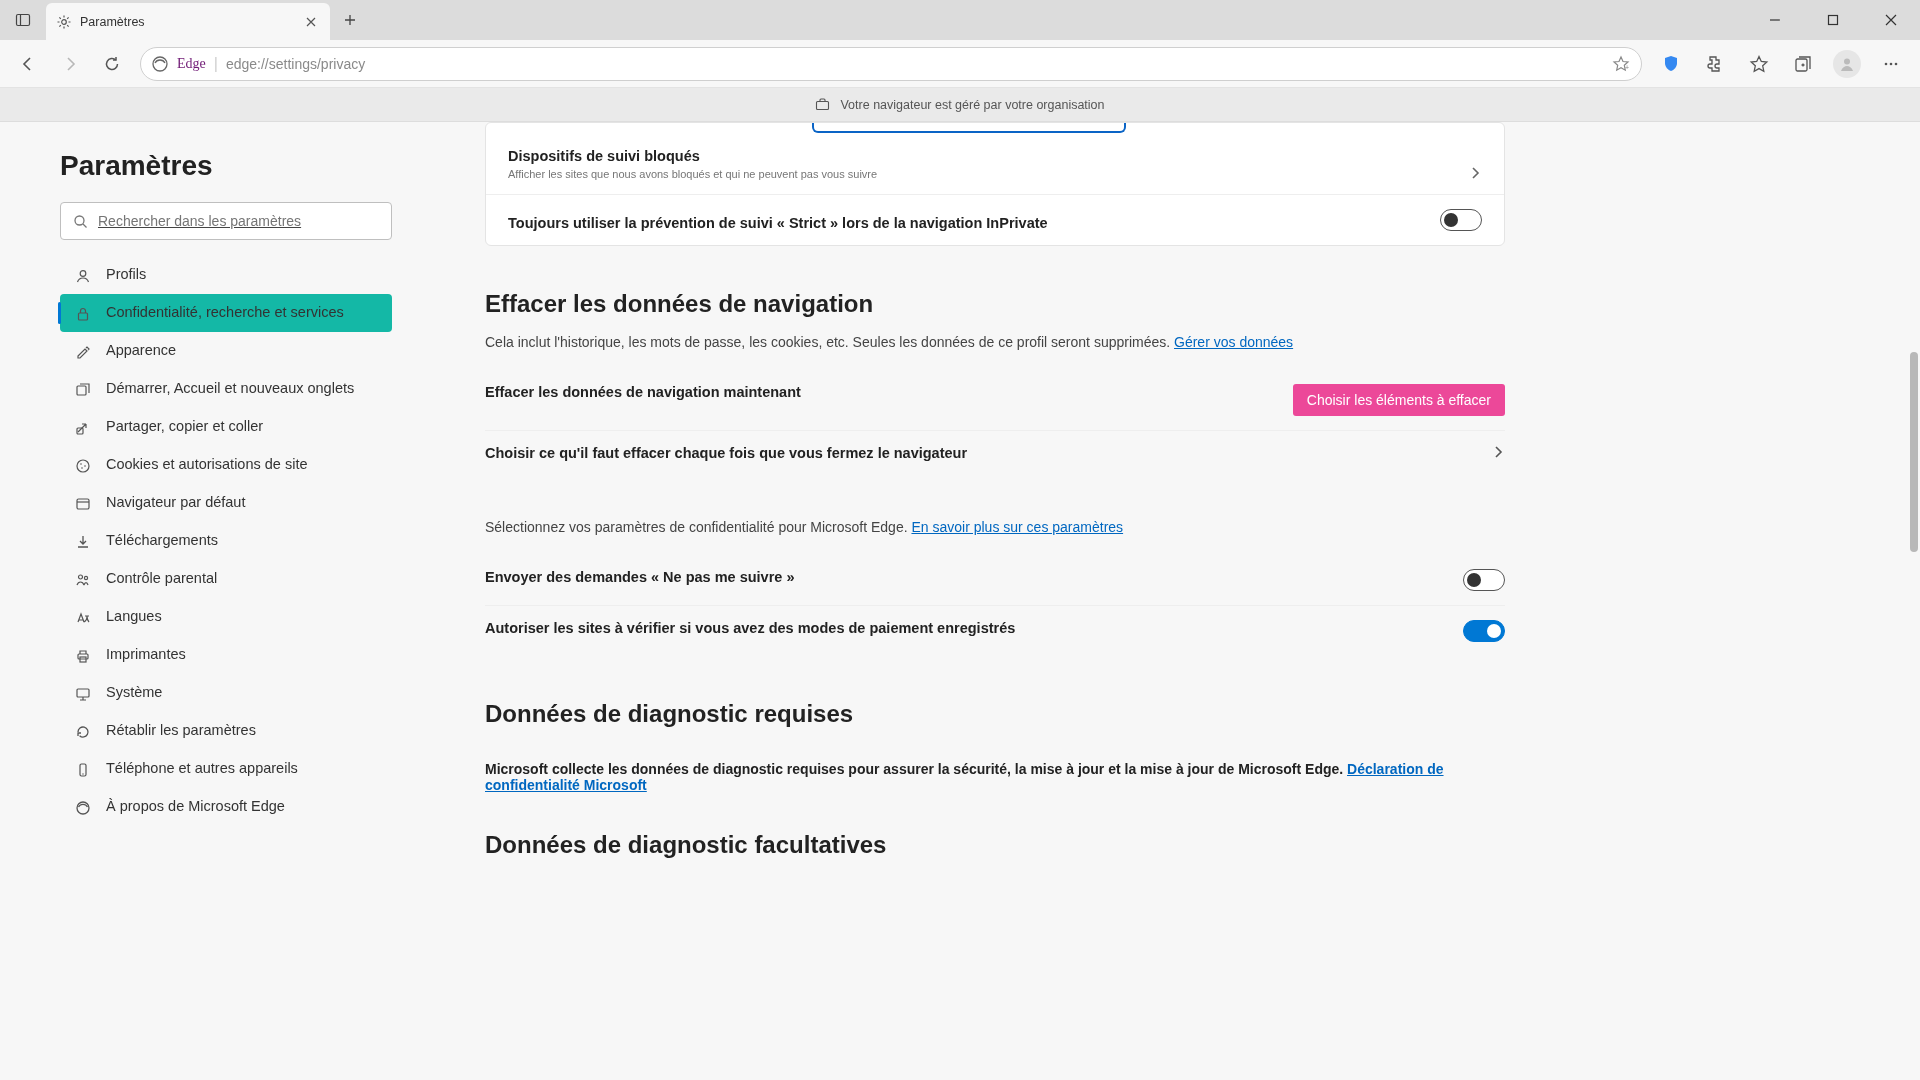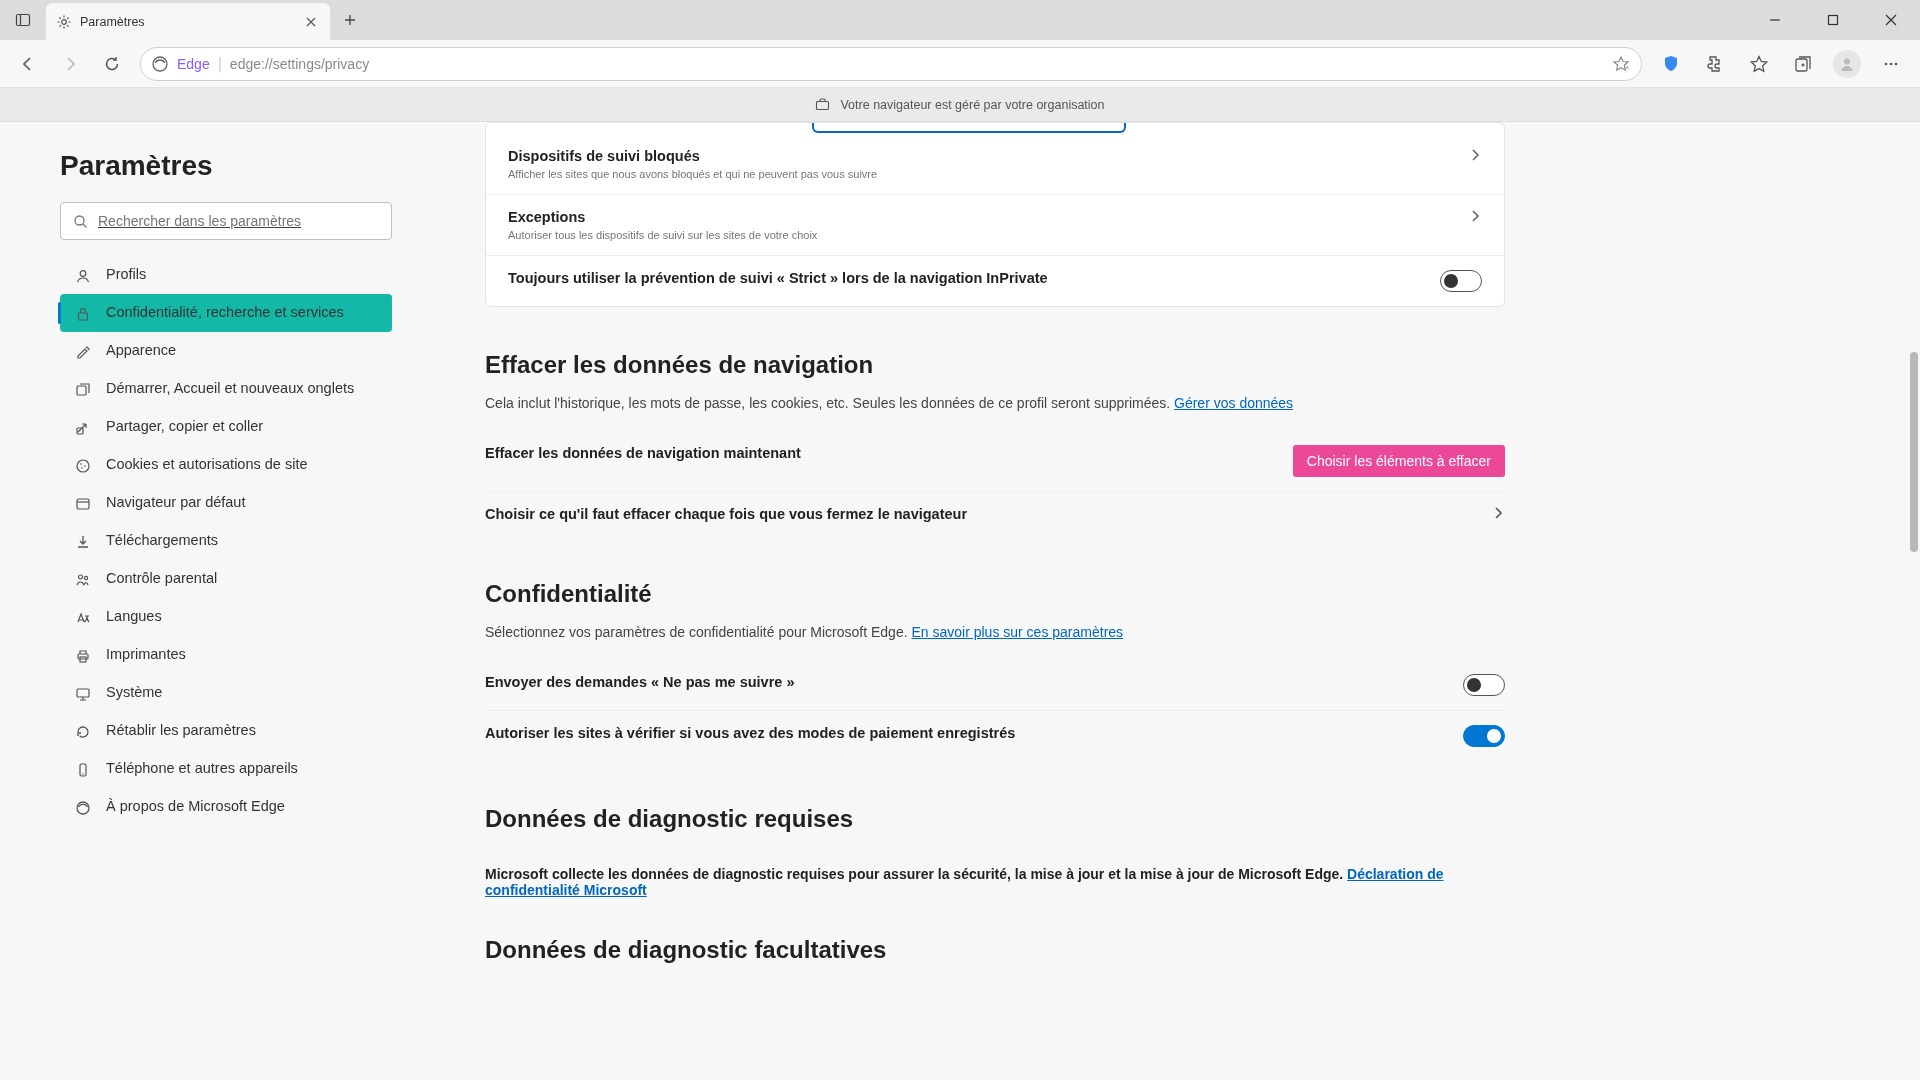--- a/index.html
+++ b/index.html
@@ -16,21 +16,21 @@
 .titlespacer { flex:1; }
 .winbtn { width:58px; display:flex; align-items:center; justify-content:center; color:#333; }
 .winbtn svg { width:12px; height:12px; }
 
 
 .toolbar { height: 48px; background:#f7f7f7; display:flex; align-items:center; padding: 0 8px; gap:2px; border-bottom:1px solid #e3e3e3;}
 .navbtn { width:40px; height:40px; display:flex; align-items:center; justify-content:center; color:#555; border-radius:4px;}
 .navbtn.disabled { color:#b8b8b8; }
 .addressbar { flex:1; height:34px; background:#fff; border:1px solid #cfcfcf; border-radius:18px; display:flex; align-items:center; padding:0 10px; gap:8px; margin: 0 6px;}
 .addr-edge { width:18px; height:18px; color:#666; }
-.addr-app { font-size:14px; color:#8b5cf6; }
+.addr-app { font-size:14px; color:#701a75;font-family:Liberation Serif, serif; }
 .addr-sep { color:#cfcfcf; }
 .addr-url { font-size:14px; color:#8a8a8a; }
 .addr-spacer { flex:1; }
 .addr-icon { width:20px; height:20px; color:#888; display:flex; align-items:center; justify-content:center;}
 .toolicon { width:42px; height:40px; display:flex; align-items:center; justify-content:center; color:#555; }
 .shield { color:#1f7cf0; }
 .avatar { width:28px; height:28px; border-radius:50%; background:#e6e6e6; display:flex; align-items:center; justify-content:center; color:#888; }
 
 
 .org-banner { height:34px; background:#eaeaea; display:flex; align-items:center; justify-content:center; gap:10px; font-size:12.5px; color:#555; border-bottom:1px solid #ddd;}
@@ -46,21 +46,21 @@
 .sideitem .icn { width:18px; height:18px; color:#555; flex-shrink:0; margin-top:2px; display:flex; align-items:center; justify-content:center;}
 .sideitem.active { background:#14b8a6; }
 .sideitem.active::before { content:""; position:absolute; left:-2px; top:8px; bottom:8px; width:3px; background:#0078d4; border-radius:2px;}
 
 
 .main { flex:1; overflow-y:auto; padding: 0 40px 40px 0; }
 .main-inner { width: 1020px; margin-left: 80px; }
 .card { background:#fff; border:1px solid #e4e4e4; border-radius:6px; overflow:hidden; margin-top:0;}
 .card .cardtop { height:10px; position:relative; }
 .cardtop .accent { position:absolute; left:326px; width:314px; top:0; bottom:0; border:2px solid #0a64c6; border-top:none; border-radius:0 0 6px 6px; background:#fff;}
-.cardrow { padding: 14px 22px; border-top:1px solid transparent; display:flex; align-items:flex-start; }
+.cardrow { padding: 14px 22px; border-top:1px solid transparent; display:flex; align-items:flex-end; }
 .cardrow + .cardrow { border-top:1px solid #eee; }
 .cardrow .rowtext { flex:1; }
 .cardrow .rowtitle { font-size:14.5px; font-weight:600; color:#222; }
 .cardrow .rowsub { font-size:11px; color:#767676; margin-top:4px; }
 .cardrow .chev { color:#666; }
 .toggle { width:42px; height:22px; border-radius:12px; border:1px solid #555; background:#fff; position:relative; }
 .toggle .knob { position:absolute; width:14px; height:14px; border-radius:50%; background:#333; top:3px; left:3px; }
 .toggle.on { background:#0078d4; border-color:#0078d4; }
 .toggle.on .knob { background:#fff; left:auto; right:3px; }
 
@@ -378,31 +378,20 @@
             <div class="rowsub">Afficher les sites que nous avons bloqués et qui ne peuvent pas vous suivre</div>
           </div>
           <span class="chev">
               <svg width="14" height="14" viewBox="0 0 14 14">
                 <path d="M5 2l5 5-5 5" fill="none" stroke="currentColor" stroke-width="1.6"></path>
               </svg>
             </span>
         </div>
         <div class="cardrow">
           <div class="rowtext">
-            <div class="rowtitle">Exceptions</div>
-            <div class="rowsub">Autoriser tous les dispositifs de suivi sur les sites de votre choix</div>
-          </div>
-          <span class="chev">
-              <svg width="14" height="14" viewBox="0 0 14 14">
-                <path d="M5 2l5 5-5 5" fill="none" stroke="currentColor" stroke-width="1.6"></path>
-              </svg>
-            </span>
-        </div>
-        <div class="cardrow">
-          <div class="rowtext">
             <div class="rowtitle">Toujours utiliser la prévention de suivi « Strict » lors de la navigation InPrivate</div>
           </div>
           <div class="toggle">
               <div class="knob"></div>
             </div>
         </div>
       </div>
 
       <div class="section">
         <h2>Effacer les données de navigation</h2>
@@ -415,21 +404,20 @@
           <div class="label">Choisir ce qu'il faut effacer chaque fois que vous fermez le navigateur</div>
           <span class="chev">
               <svg width="14" height="14" viewBox="0 0 14 14">
                 <path d="M5 2l5 5-5 5" fill="none" stroke="currentColor" stroke-width="1.6"></path>
               </svg>
             </span>
         </div>
       </div>
 
       <div class="section">
-        <h2>Confidentialité</h2>
         <p class="desc"><span>Sélectionnez vos paramètres de confidentialité pour Microsoft Edge. </span><a href="#">En savoir plus sur ces paramètres</a></p>
         <div class="row">
           <div class="label">Envoyer des demandes « Ne pas me suivre »</div>
           <div class="toggle">
               <div class="knob"></div>
             </div>
         </div>
         <div class="row">
           <div class="label">Autoriser les sites à vérifier si vous avez des modes de paiement enregistrés</div>
           <div class="toggle on">

